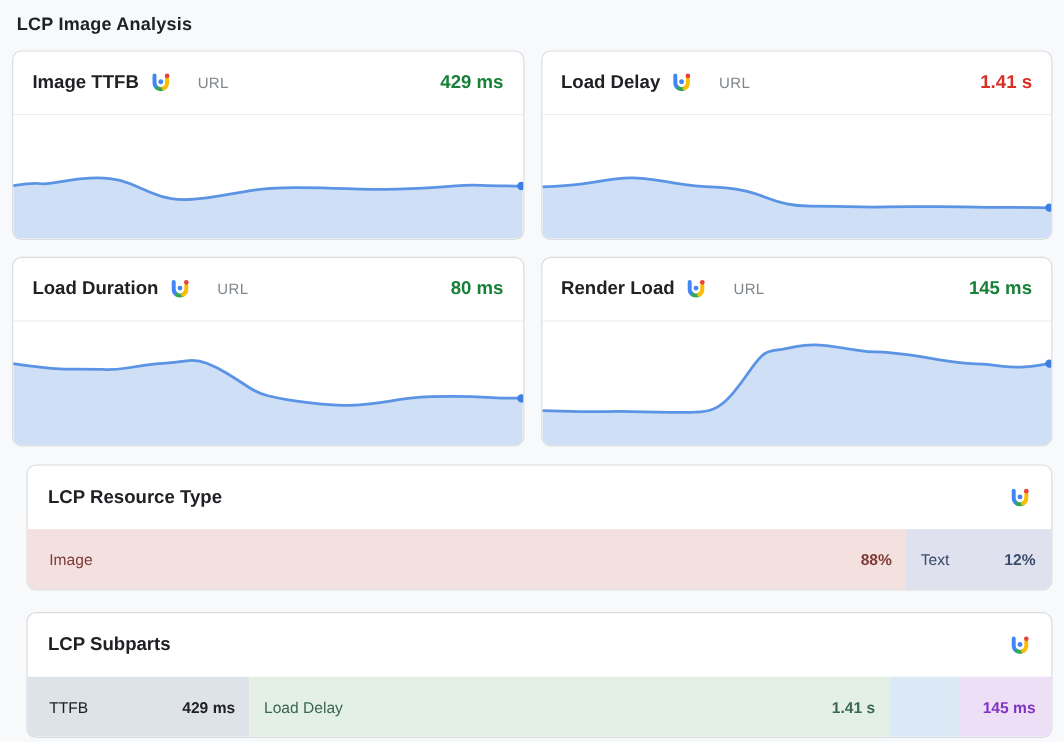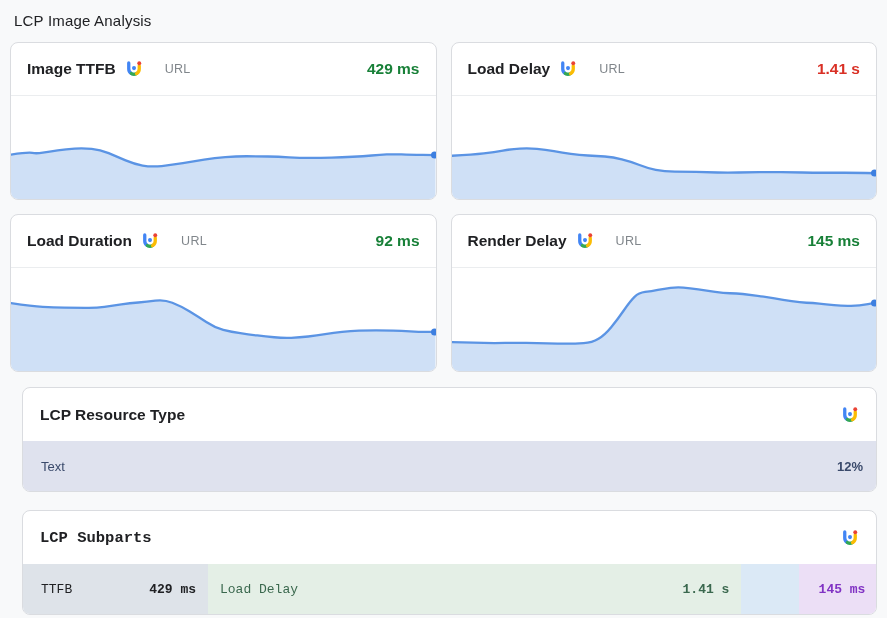--- a/index.html
+++ b/index.html
@@ -5,21 +5,21 @@
   * { margin:0; padding:0; box-sizing:border-box; }
   html,body { width:887px; height:618px; }
   body {
     background:#f8f9fa;
     font-family:"Liberation Sans", sans-serif;
     color:#202124;
     padding:6px 10px 10px 10px;
     overflow:hidden;
   }
   .page-title {
-    font-size:15px; font-weight:400; color:#202124;
+    font-size:15px; font-weight:700; color:#202124;
     margin:6px 4px 13px 4px; letter-spacing:.2px;
   }
   .cards-grid {
     display:grid; grid-template-columns:1fr 1fr; gap:14px;
   }
   .card {
     background:#fff; border:1px solid #dadce0; border-radius:8px;
     overflow:hidden; display:flex; flex-direction:column;
   }
   .metric-card { height:158px;justify-content:space-between; }
@@ -35,21 +35,21 @@
   .metric-value {
     margin-left:auto; font-size:15.5px; font-weight:700;
   }
   .chart { flex:1; position:relative; }
   .chart svg { position:absolute; inset:0; width:100%; height:100%; display:block; }
   .spark-dot {
     position:absolute; width:7px; height:7px; border-radius:50%;
     background:#3d7fe0; right:-2px; transform:translateY(-50%);
   }
   .section-card { margin-top:15px;margin-left:12px; }
-  .section-card.subparts { margin-top:18px;font-family:Liberation Mono, monospace; }
+  .section-card.subparts { margin-top:18px; }
   .section-header {
     height:53px; display:flex; align-items:center; justify-content:space-between;
     padding:0 17px;
   }
   .section-title { font-size:15.5px; font-weight:700; color:#202124; }
   .bar { display:flex; height:50px; width:100%; }
   .seg {
     display:flex; align-items:center; justify-content:space-between;
     min-width:0; overflow:hidden; padding:0 12px; font-size:13px;
   }
@@ -119,34 +119,34 @@
       <span class="crux-icon">
           <svg width="18" height="18" viewBox="0 0 24 24">
             <path d="M5 4 v8 a7 7 0 0 0 3.6 6.1" fill="none" stroke="#4285f4" stroke-width="4.4" stroke-linecap="round"></path>
             <path d="M8.6 18.1 a7 7 0 0 0 6.8 0" fill="none" stroke="#34a853" stroke-width="4.4" stroke-linecap="round"></path>
             <path d="M15.4 18.1 A7 7 0 0 0 19 12 v-4.5" fill="none" stroke="#fbbc04" stroke-width="4.4" stroke-linecap="round"></path>
             <circle cx="19" cy="4.4" r="2.6" fill="#ea4335"></circle>
             <circle cx="12" cy="10.8" r="2.7" fill="#4285f4"></circle>
           </svg>
         </span>
       <span class="source-label">URL</span>
-      <span class="metric-value" style="color: rgb(24, 128, 56);">92 ms</span>
+      <span class="metric-value" style="color: rgb(24, 128, 56);">80 ms</span>
     </div>
     <div class="chart">
         <svg viewBox="0 0 100 100" preserveAspectRatio="none">
           <path d="M0,34 Q5,37 7.5,37.75 Q10,38.5 12.5,38.5 Q15,38.5 17.5,38.75 Q20,39 22,37.75 Q24,36.5 26,35.25 Q28,34 30,33.5 Q32,33 34,31.75 Q36,30.5 38,33.75 Q40,37 42,42 Q44,47 46,52.5 Q48,58 50,60 Q52,62 54,63.25 Q56,64.5 58,65.5 Q60,66.5 62,67.25 Q64,68 66,67.75 Q68,67.5 70,66.5 Q72,65.5 74,64.25 Q76,63 78,62 Q80,61 82,60.75 Q84,60.5 86,60.5 Q88,60.5 90,60.75 Q92,61 94,61.5 Q96,62 98,62 L100,62 L100,100 L0,100 Z" fill="#cfe0f6" stroke="none"></path>
           <path d="M0,34 Q5,37 7.5,37.75 Q10,38.5 12.5,38.5 Q15,38.5 17.5,38.75 Q20,39 22,37.75 Q24,36.5 26,35.25 Q28,34 30,33.5 Q32,33 34,31.75 Q36,30.5 38,33.75 Q40,37 42,42 Q44,47 46,52.5 Q48,58 50,60 Q52,62 54,63.25 Q56,64.5 58,65.5 Q60,66.5 62,67.25 Q64,68 66,67.75 Q68,67.5 70,66.5 Q72,65.5 74,64.25 Q76,63 78,62 Q80,61 82,60.75 Q84,60.5 86,60.5 Q88,60.5 90,60.75 Q92,61 94,61.5 Q96,62 98,62 L100,62" fill="none" stroke="#5b94e4" stroke-width="2.3" vector-effect="non-scaling-stroke" stroke-linejoin="round" stroke-linecap="round"></path>
         </svg>
         <div class="spark-dot" style="top:62%;background:#3d7fe0"></div>
       </div>
   </div>
 
   <div class="card metric-card">
     <div class="metric-header">
-      <span class="metric-title">Render Delay</span>
+      <span class="metric-title">Render Load</span>
       <span class="crux-icon">
           <svg width="18" height="18" viewBox="0 0 24 24">
             <path d="M5 4 v8 a7 7 0 0 0 3.6 6.1" fill="none" stroke="#4285f4" stroke-width="4.4" stroke-linecap="round"></path>
             <path d="M8.6 18.1 a7 7 0 0 0 6.8 0" fill="none" stroke="#34a853" stroke-width="4.4" stroke-linecap="round"></path>
             <path d="M15.4 18.1 A7 7 0 0 0 19 12 v-4.5" fill="none" stroke="#fbbc04" stroke-width="4.4" stroke-linecap="round"></path>
             <circle cx="19" cy="4.4" r="2.6" fill="#ea4335"></circle>
             <circle cx="12" cy="10.8" r="2.7" fill="#4285f4"></circle>
           </svg>
         </span>
       <span class="source-label">URL</span>
@@ -169,20 +169,24 @@
         <svg width="18" height="18" viewBox="0 0 24 24">
           <path d="M5 4 v8 a7 7 0 0 0 3.6 6.1" fill="none" stroke="#4285f4" stroke-width="4.4" stroke-linecap="round"></path>
           <path d="M8.6 18.1 a7 7 0 0 0 6.8 0" fill="none" stroke="#34a853" stroke-width="4.4" stroke-linecap="round"></path>
           <path d="M15.4 18.1 A7 7 0 0 0 19 12 v-4.5" fill="none" stroke="#fbbc04" stroke-width="4.4" stroke-linecap="round"></path>
           <circle cx="19" cy="4.4" r="2.6" fill="#ea4335"></circle>
           <circle cx="12" cy="10.8" r="2.7" fill="#4285f4"></circle>
         </svg>
       </span>
   </div>
   <div class="bar">
+    <div class="seg" style="color: rgb(127, 57, 54); background-color: rgb(243, 225, 224); flex-grow: 88; flex-basis: 0px;">
+      <span class="seg-label">Image</span>
+      <span class="seg-value">88%</span>
+    </div>
     <div class="seg" style="color: rgb(58, 74, 107); background-color: rgb(223, 226, 238); flex-grow: 12; flex-basis: 0px;">
       <span class="seg-label">Text</span>
       <span class="seg-value">12%</span>
     </div>
   </div>
 </div>
 
 <div class="card section-card subparts">
   <div class="section-header">
     <span class="section-title">LCP Subparts</span>

